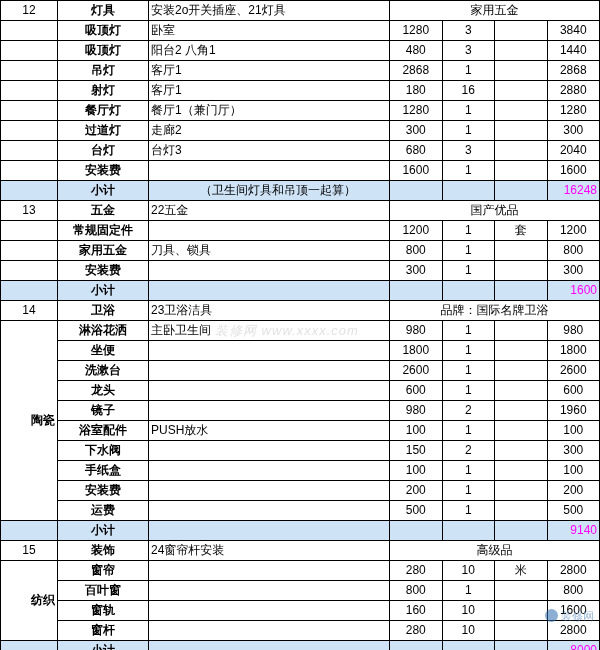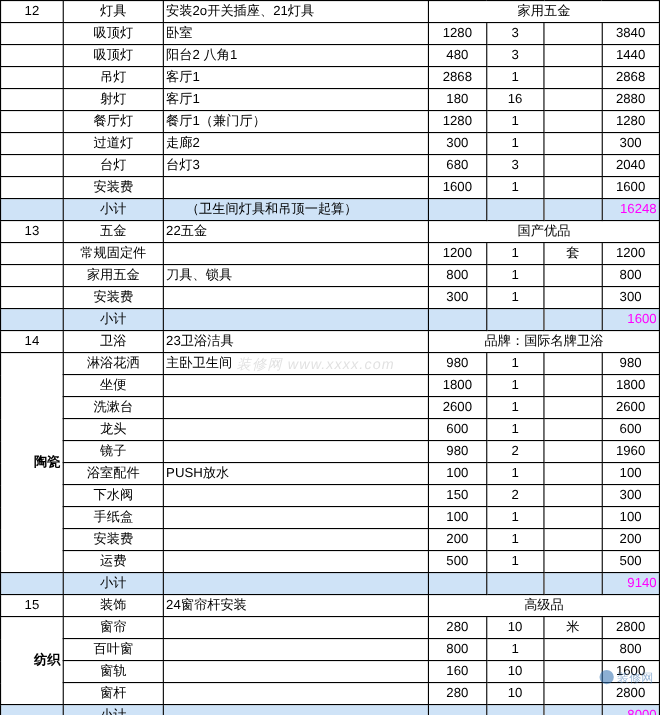--- a/index.html
+++ b/index.html
@@ -25,34 +25,34 @@
     border: 1px solid #000000;
     height: 19px;
     padding: 0 2px;
     font-size: 12px;
     line-height: 17px;
     white-space: nowrap;
     overflow: hidden;
   }
   
   .c-no    { width: 52px;  text-align: center; }
-  .c-cat   { width: 86px;  text-align: center; }
+  .c-cat   { width: 86px;  text-align: center; font-weight: bold; }
   .c-desc  { width: 236px; text-align: left; }
   .c-price { width: 68px;  text-align: center; }
   .c-qty   { width: 40px;  text-align: center; }
   .c-unit  { width: 42px;  text-align: center; }
   .c-amt   { width: 70px;  text-align: center; }
 
   .merge-brand { text-align: center; }
   .subtotal-row td {
     background: #cfe3f7;
     text-align: center;
   }
   .subtotal-row td.sub-label { text-align: center; }
-  .subtotal-row td.sub-desc { text-align: left; padding-left: 20px; }
+  .subtotal-row td.sub-desc { text-align: center; padding-left: 20px; }
   .subtotal-row td.sub-amt { color: #ff00ff; text-align: right; }
   .rowlabel { text-align: right; vertical-align: middle; font-weight: bold; }
 
   
   .wm {
     position: absolute;
     color: rgba(120,120,120,0.22);
     font-size: 13px;
     letter-spacing: 1px;
     pointer-events: none;

